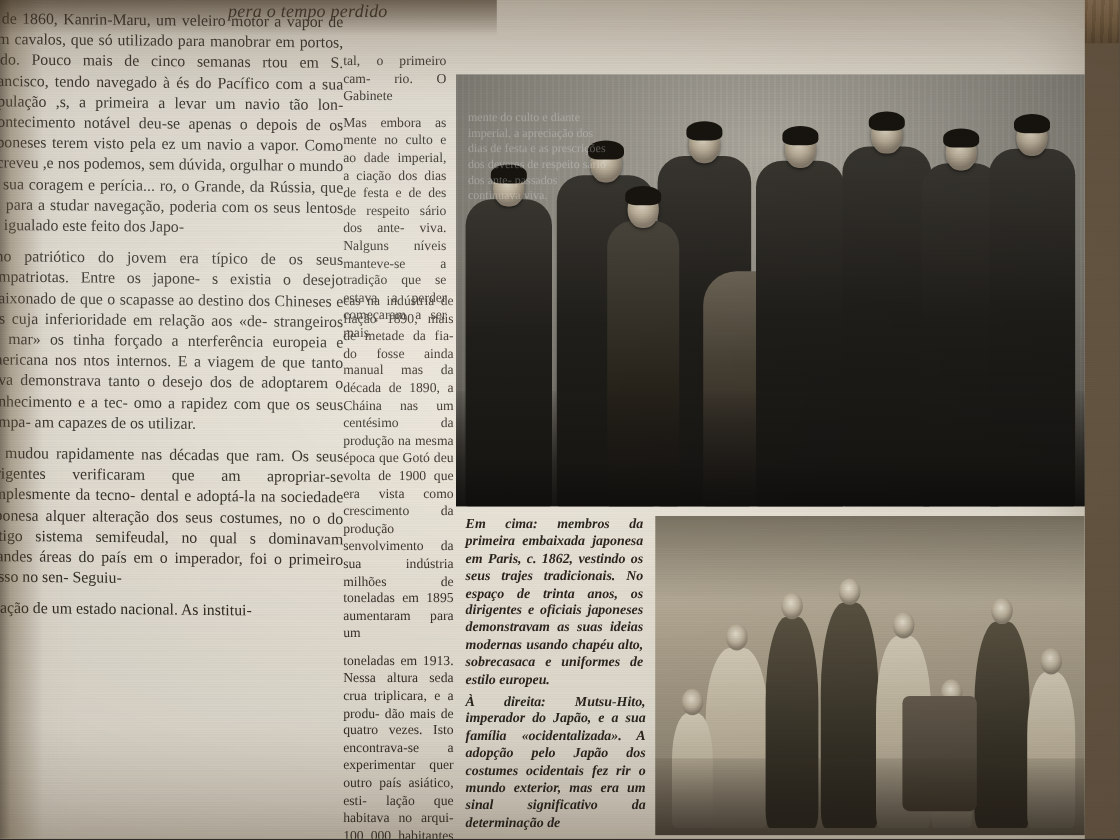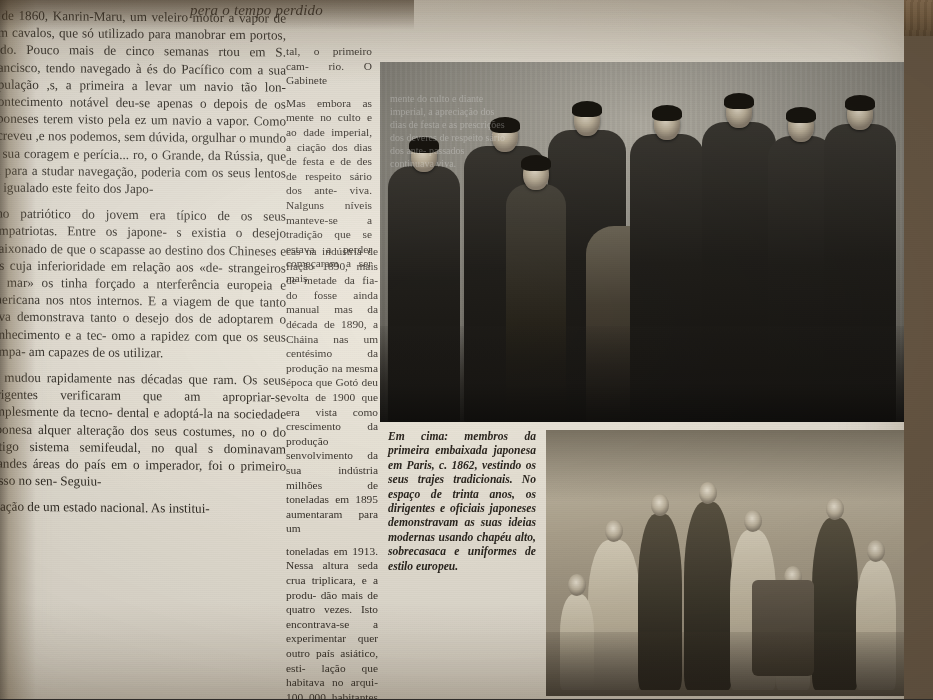--- a/index.html
+++ b/index.html
@@ -388,20 +388,21 @@
           <span class="head2"></span>
         </div>
       <div class="royal pale" style="left:310px;width:40px; height:130px;">
           <span class="head2"></span>
         </div>
 
       <div class="table-prop" style="left:206px; bottom:20px; width:62px; height:96px; border-radius:6px;"></div>
       <div class="floor2"></div>
     </div>
 
+    <div class="caption cap-bottom">À direita: Mutsu-Hito, imperador do Japão, e a sua família «ocidentalizada». A adopção pelo Japão dos costumes ocidentais fez rir o mundo exterior, mas era um sinal significativo da determinação de</div>
 
     <div class="gutter"></div>
     <div class="top-curl"></div>
   </div>
 
   <div class="book-edge-right">
     <div class="book-edge-tab"></div>
   </div>
 
   <div class="grain"></div>

